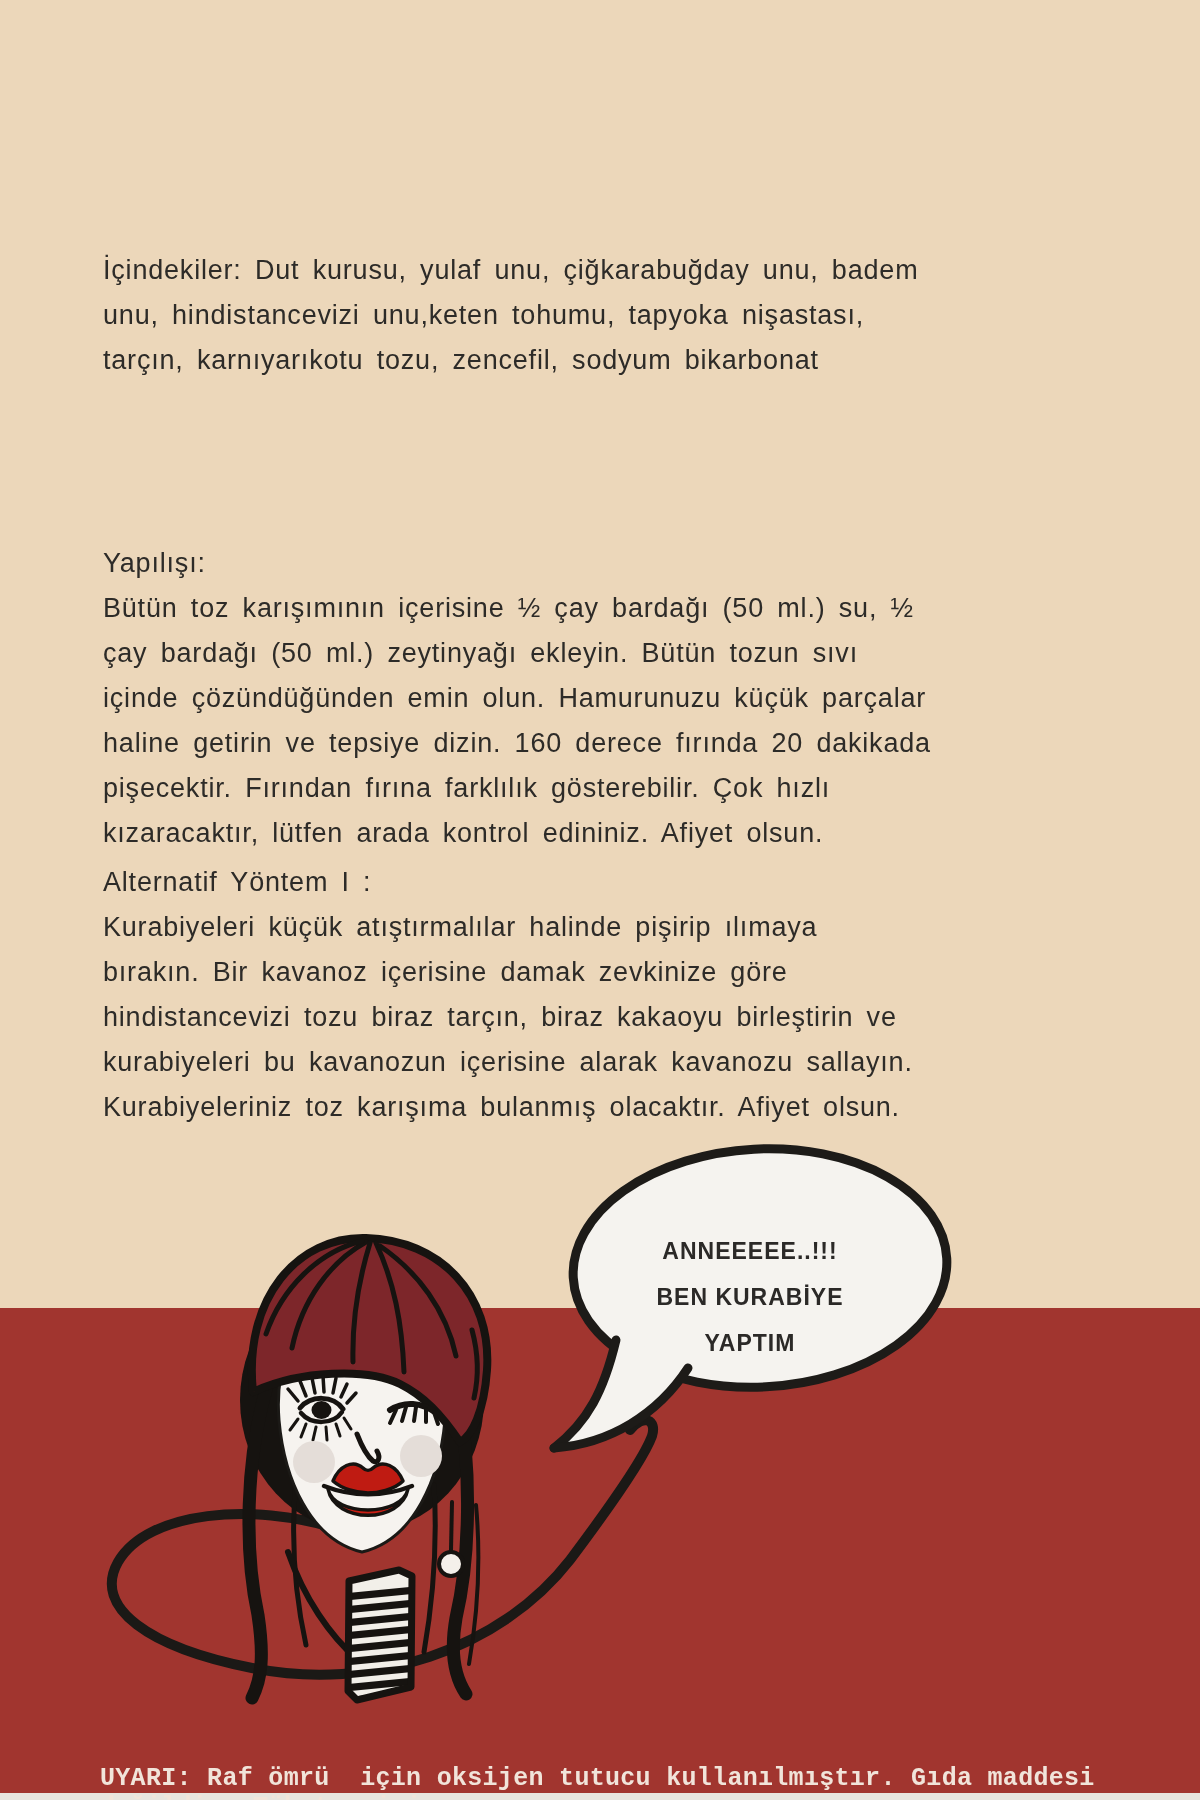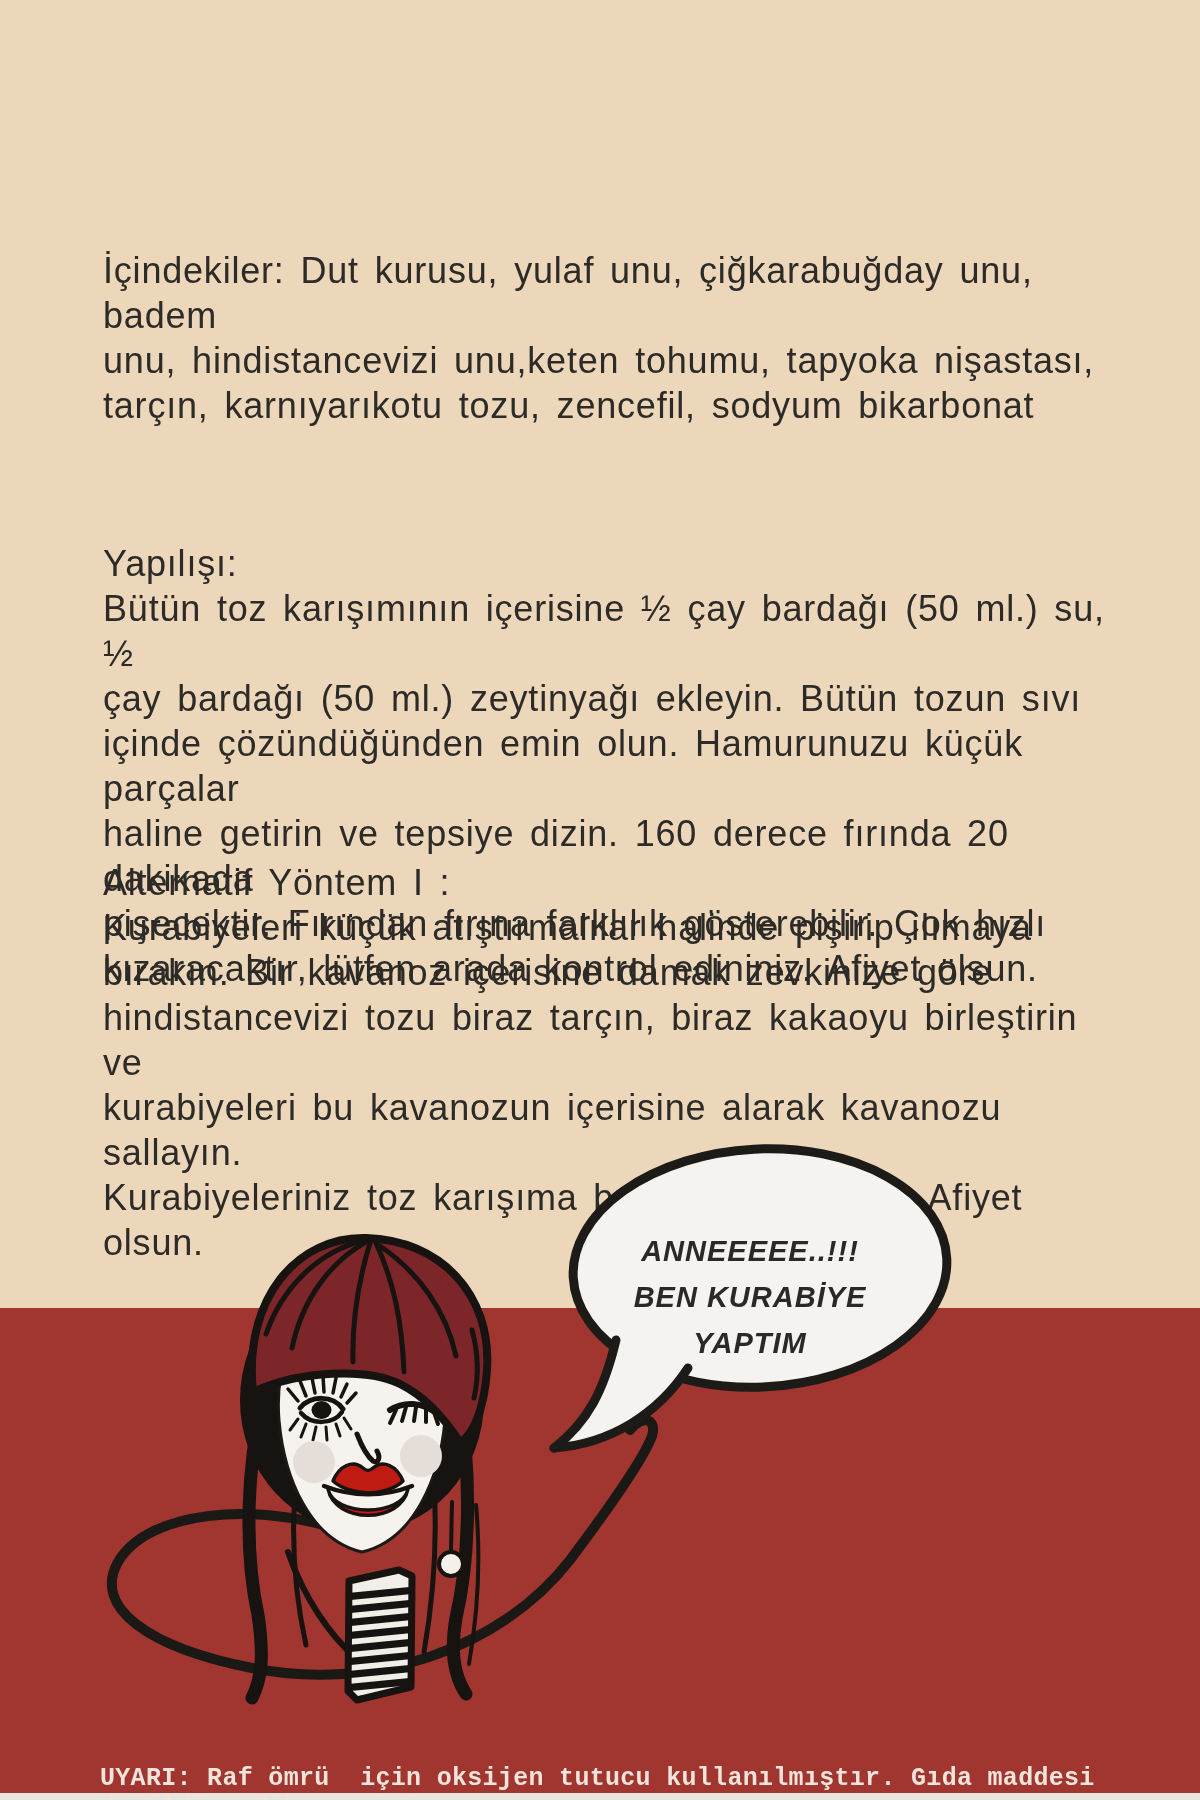--- a/index.html
+++ b/index.html
@@ -9,39 +9,38 @@
     overflow:hidden;
     font-family:"Liberation Sans", sans-serif;
     background:#ecd7ba;
   }
   .bg-beige{position:absolute;left:0;top:0;width:1200px;height:1308px;background:#ecd7ba;}
   .bg-red{position:absolute;left:0;top:1308px;width:1200px;height:492px;background:#a1352f;}
   .bottom-strip{position:absolute;left:0;top:1793px;width:1200px;height:7px;background:#e8e4de;}
 
   .para{
     position:absolute;left:103px;width:1010px;margin:0;
-    font-size:36px;line-height:45px;
+    font-size:27px;line-height:45px;
     letter-spacing:0.8px;word-spacing:5px;
     color:#2d2b28;
     white-space:pre-wrap;
   }
   .para-ingredients{top:248px;}
   .para-added{top:437px;}
   .para-preparation{top:541px;}
   .para-alternative{top:860px;}
 
   .illustration{position:absolute;left:0;top:0;width:1200px;height:1800px;}
 
   .bubble-text{
     position:absolute;left:600px;top:1228px;width:300px;
     text-align:center;
-    font-size:29px;line-height:46px;font-weight:600;
+    font-size:23px;line-height:46px;font-weight:600;
     letter-spacing:1px;color:#2b2927;
     white-space:pre-wrap;
-    font-style:italic;
   }
 
   .footer-line{
     position:absolute;left:100px;width:1080px;margin:0;
     font-size:25px;font-weight:600;
     letter-spacing:0.3px;color:#f1e4da;
     white-space:pre-wrap;
   }
   .footer-allergen{top:1700px;}
   .footer-warning{top:1764px;font-family:Liberation Mono, monospace;}

